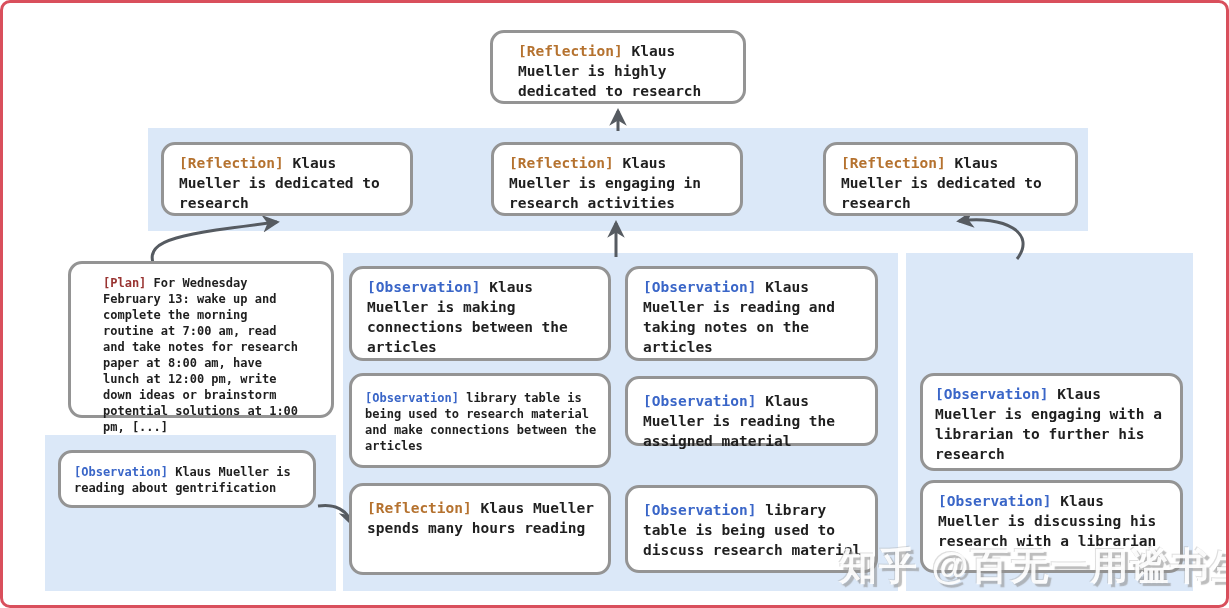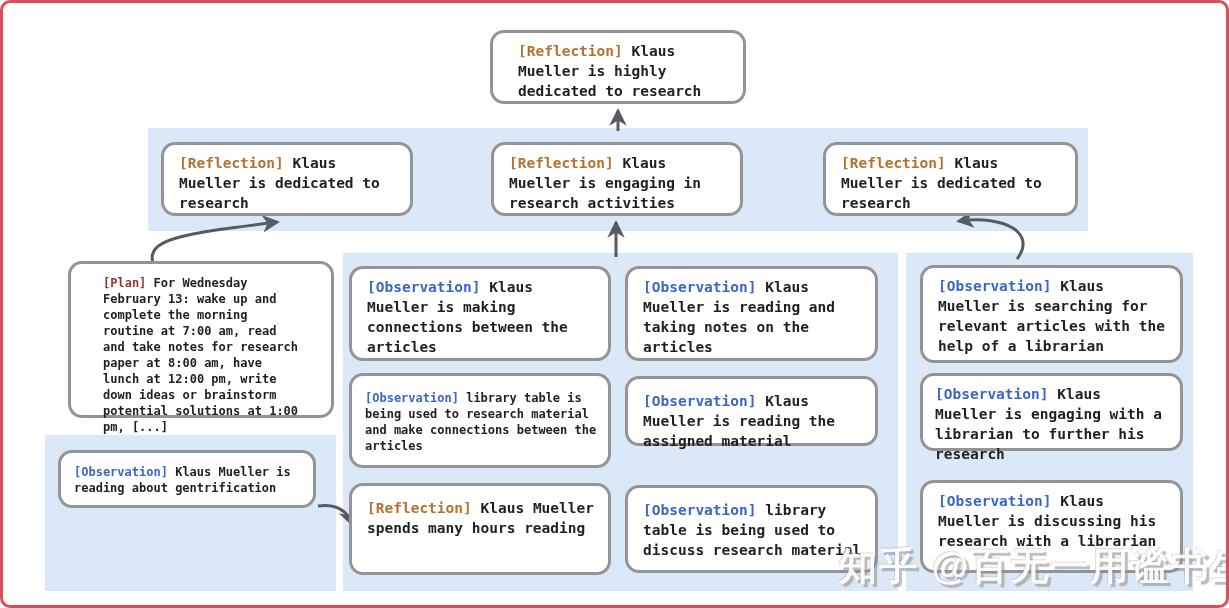--- a/index.html
+++ b/index.html
@@ -96,25 +96,21 @@
   </div>
   <div class="node big" style="left:622px;top:373px;width:253px;height:70px;padding-top:12px;">
     <span class="tag-observation">[Observation]</span>
     <span>Klaus Mueller is reading the assigned material</span>
   </div>
   <div class="node big" style="left:622px;top:482px;width:253px;height:88px;padding-top:12px;">
     <span class="tag-observation">[Observation]</span>
     <span>library table is being used to discuss research material</span>
   </div>
 
-  <div class="node big" style="left:917px;top:262px;width:263px;height:98px;">
-    <span class="tag-observation">[Observation]</span>
-    <span>Klaus Mueller is searching for relevant articles with the help of a librarian</span>
-  </div>
-  <div class="node big" style="left:917px;top:370px;width:263px;height:78px;padding-left:12px;">
+  <div class="node big" style="left:917px;top:370px;width:263px;height:98px;padding-left:12px;">
     <span class="tag-observation">[Observation]</span>
     <span>Klaus Mueller is engaging with a librarian to further his research</span>
   </div>
   <div class="node big" style="left:917px;top:477px;width:263px;height:93px;">
     <span class="tag-observation">[Observation]</span>
     <span>Klaus Mueller is discussing his research with a librarian</span>
   </div>
 
   <div class="watermark">
     <span>知乎</span>

